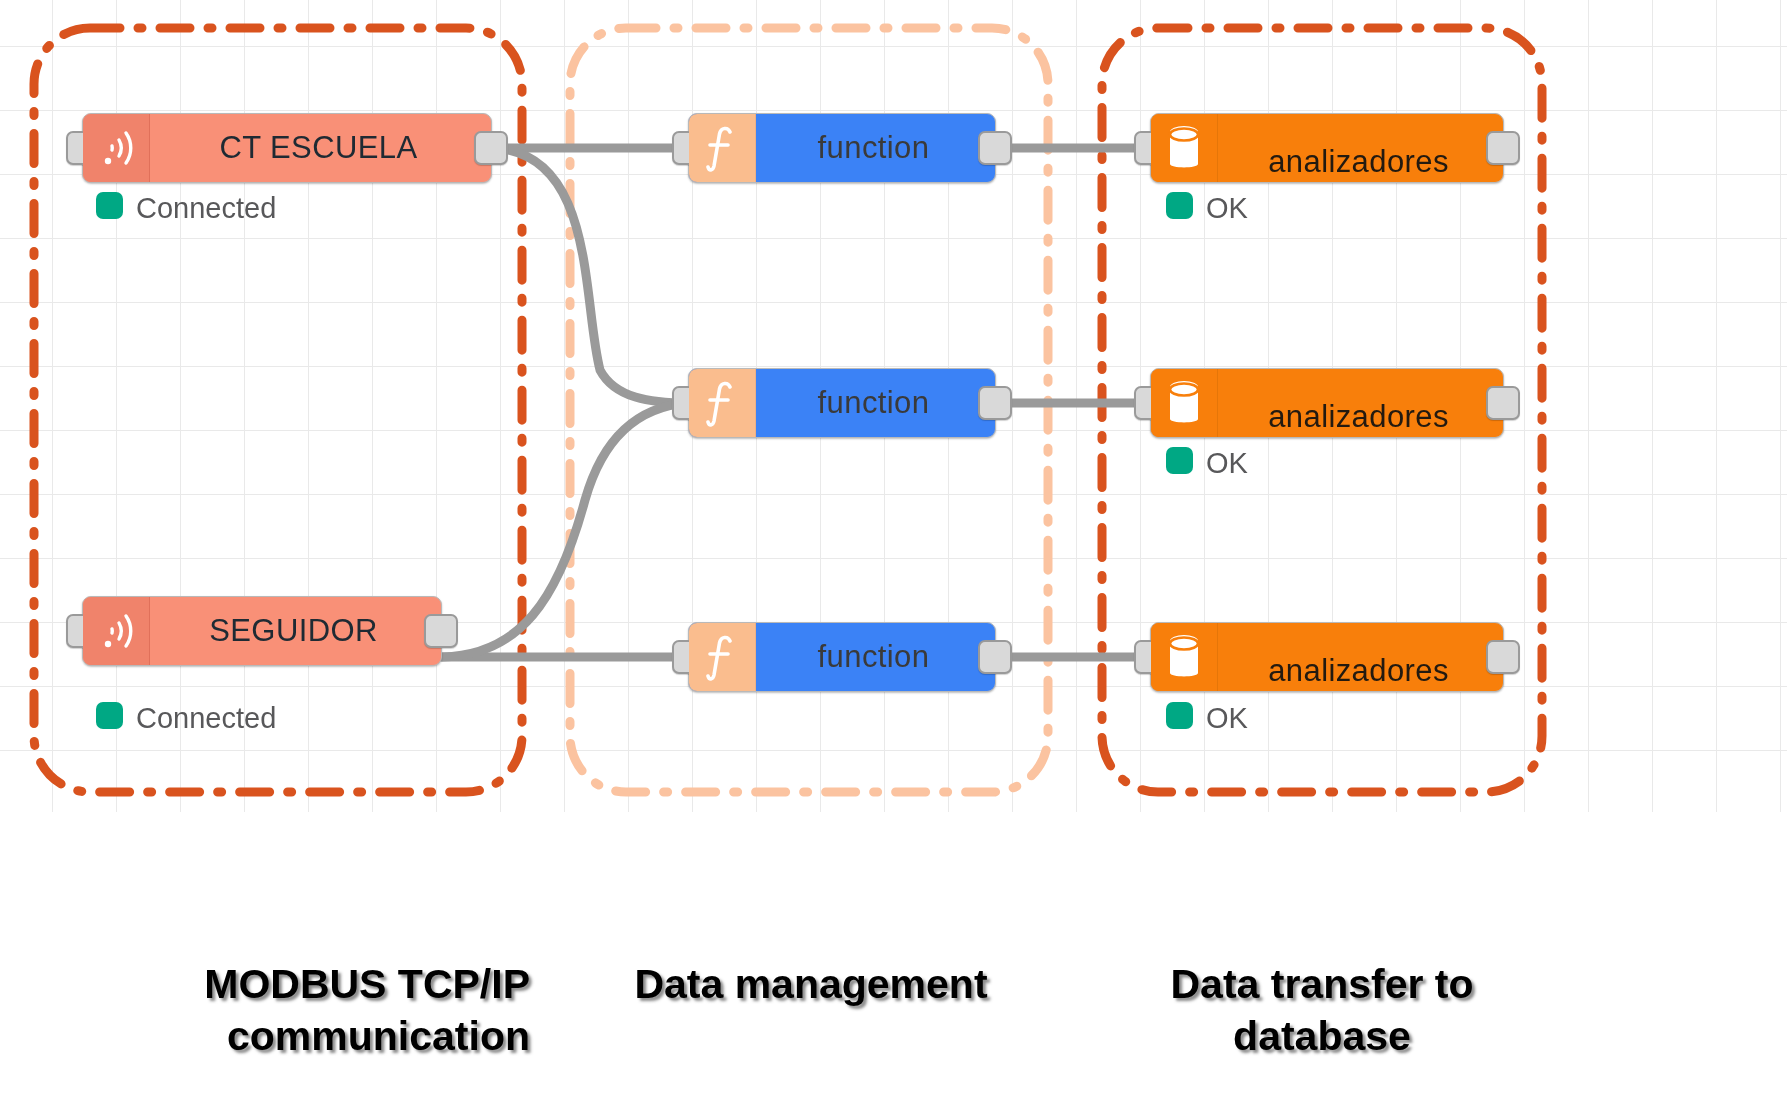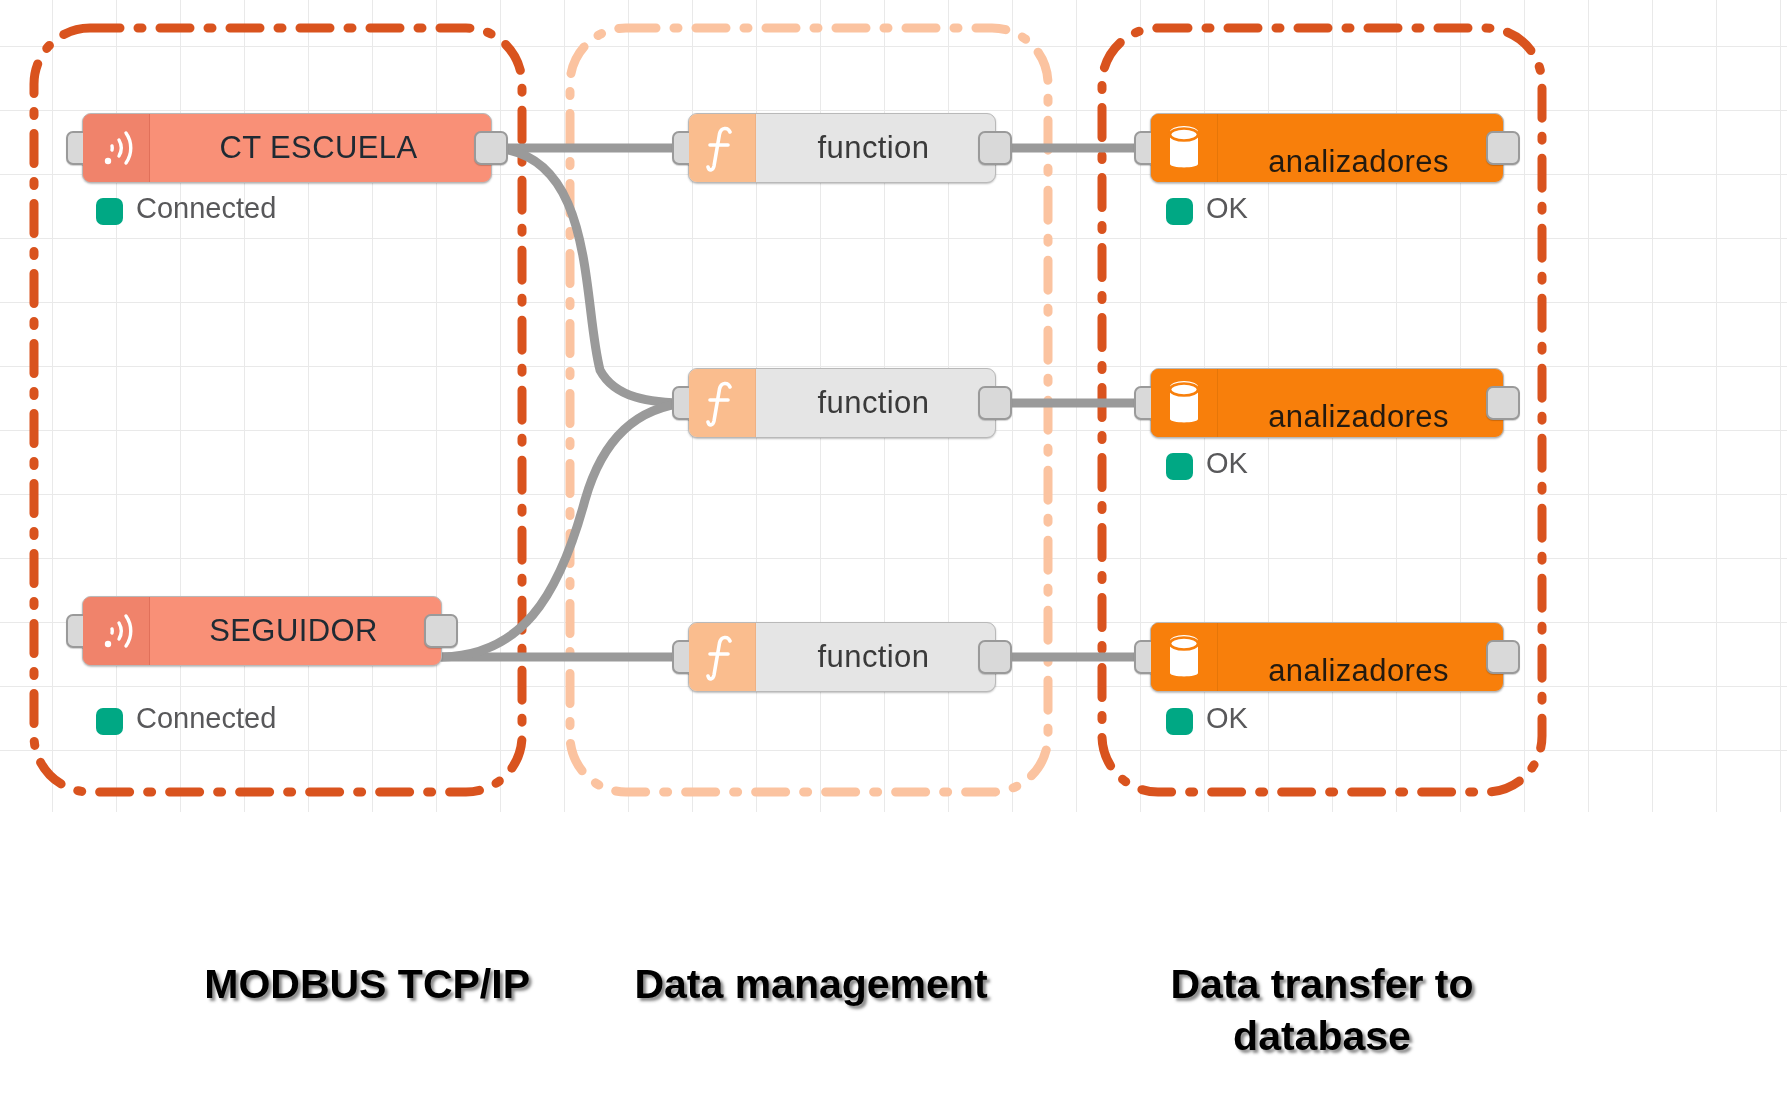--- a/index.html
+++ b/index.html
@@ -53,41 +53,41 @@
     color:#2a2a2a;
     padding-right:4px;
   }
 
   
   .n-modbus{background:#F99077;border:1.5px solid #b9b9b9;}
   .n-modbus .icopanel{background:#F0836B;border-right:1px solid #e0705a;}
   .n-modbus .nlabel{color:#1f2a33;}
 
   
-  .n-func{background:#e5e5e5;border:1.5px solid #b9b9b9;}
+  .n-func{background:#3b82f6;border:1.5px solid #b9b9b9;}
   .n-func .icopanel{background:#FABD8E;border-right:1px solid #eeb184;}
   .n-func .nlabel{color:#3a3a3a;}
 
   
   .n-db{background:#F87F0B;border:1.5px solid #b9b9b9;}
   .n-db .icopanel{background:#F87F0B;border-right:1px solid #e57608;}
   .n-db .nlabel{color:#231a10;margin-top:28px;}
 
   
   .port{
     position:absolute;width:30px;height:30px;
     background:#d9d9d9;border:2.5px solid #9a9a9a;border-radius:7px;
     top:50%;transform:translateY(-50%);
     box-shadow:0 1px 1px rgba(0,0,0,.18);
   }
   .port.in{left:-17px;}
   .port.out{right:-17px;}
 
   
-  .status{position:absolute;display:flex;align-items:flex-end;gap:13px;}
+  .status{position:absolute;display:flex;align-items:flex-start;gap:13px;}
   .status .dot{width:27px;height:27px;border-radius:7px;background:#00A884;}
   .status .stext{font-size:29px;color:#58585a;}
 
   
   .caption{
     position:absolute;
     text-align:center;
     font-size:41px;
     font-weight:bold;
     color:#000;
@@ -250,20 +250,21 @@
     <div class="nlabel">analizadores</div>
     <div class="port out"></div>
   </div>
   <div class="status" style="left:1166px;top:702px;">
     <span class="dot"></span>
     <span class="stext">OK</span>
   </div>
 
   <div class="caption" style="left:30px;top:958px;width:500px;text-align:right;">
     <div>MODBUS TCP/IP</div>
+    <div>communication</div>
   </div>
 
   <div class="caption" style="left:566px;top:958px;width:490px;">
     <div>Data management</div>
   </div>
 
   <div class="caption" style="left:1096px;top:958px;width:452px;">
     <div>Data transfer to</div>
     <div>database</div>
   </div>

